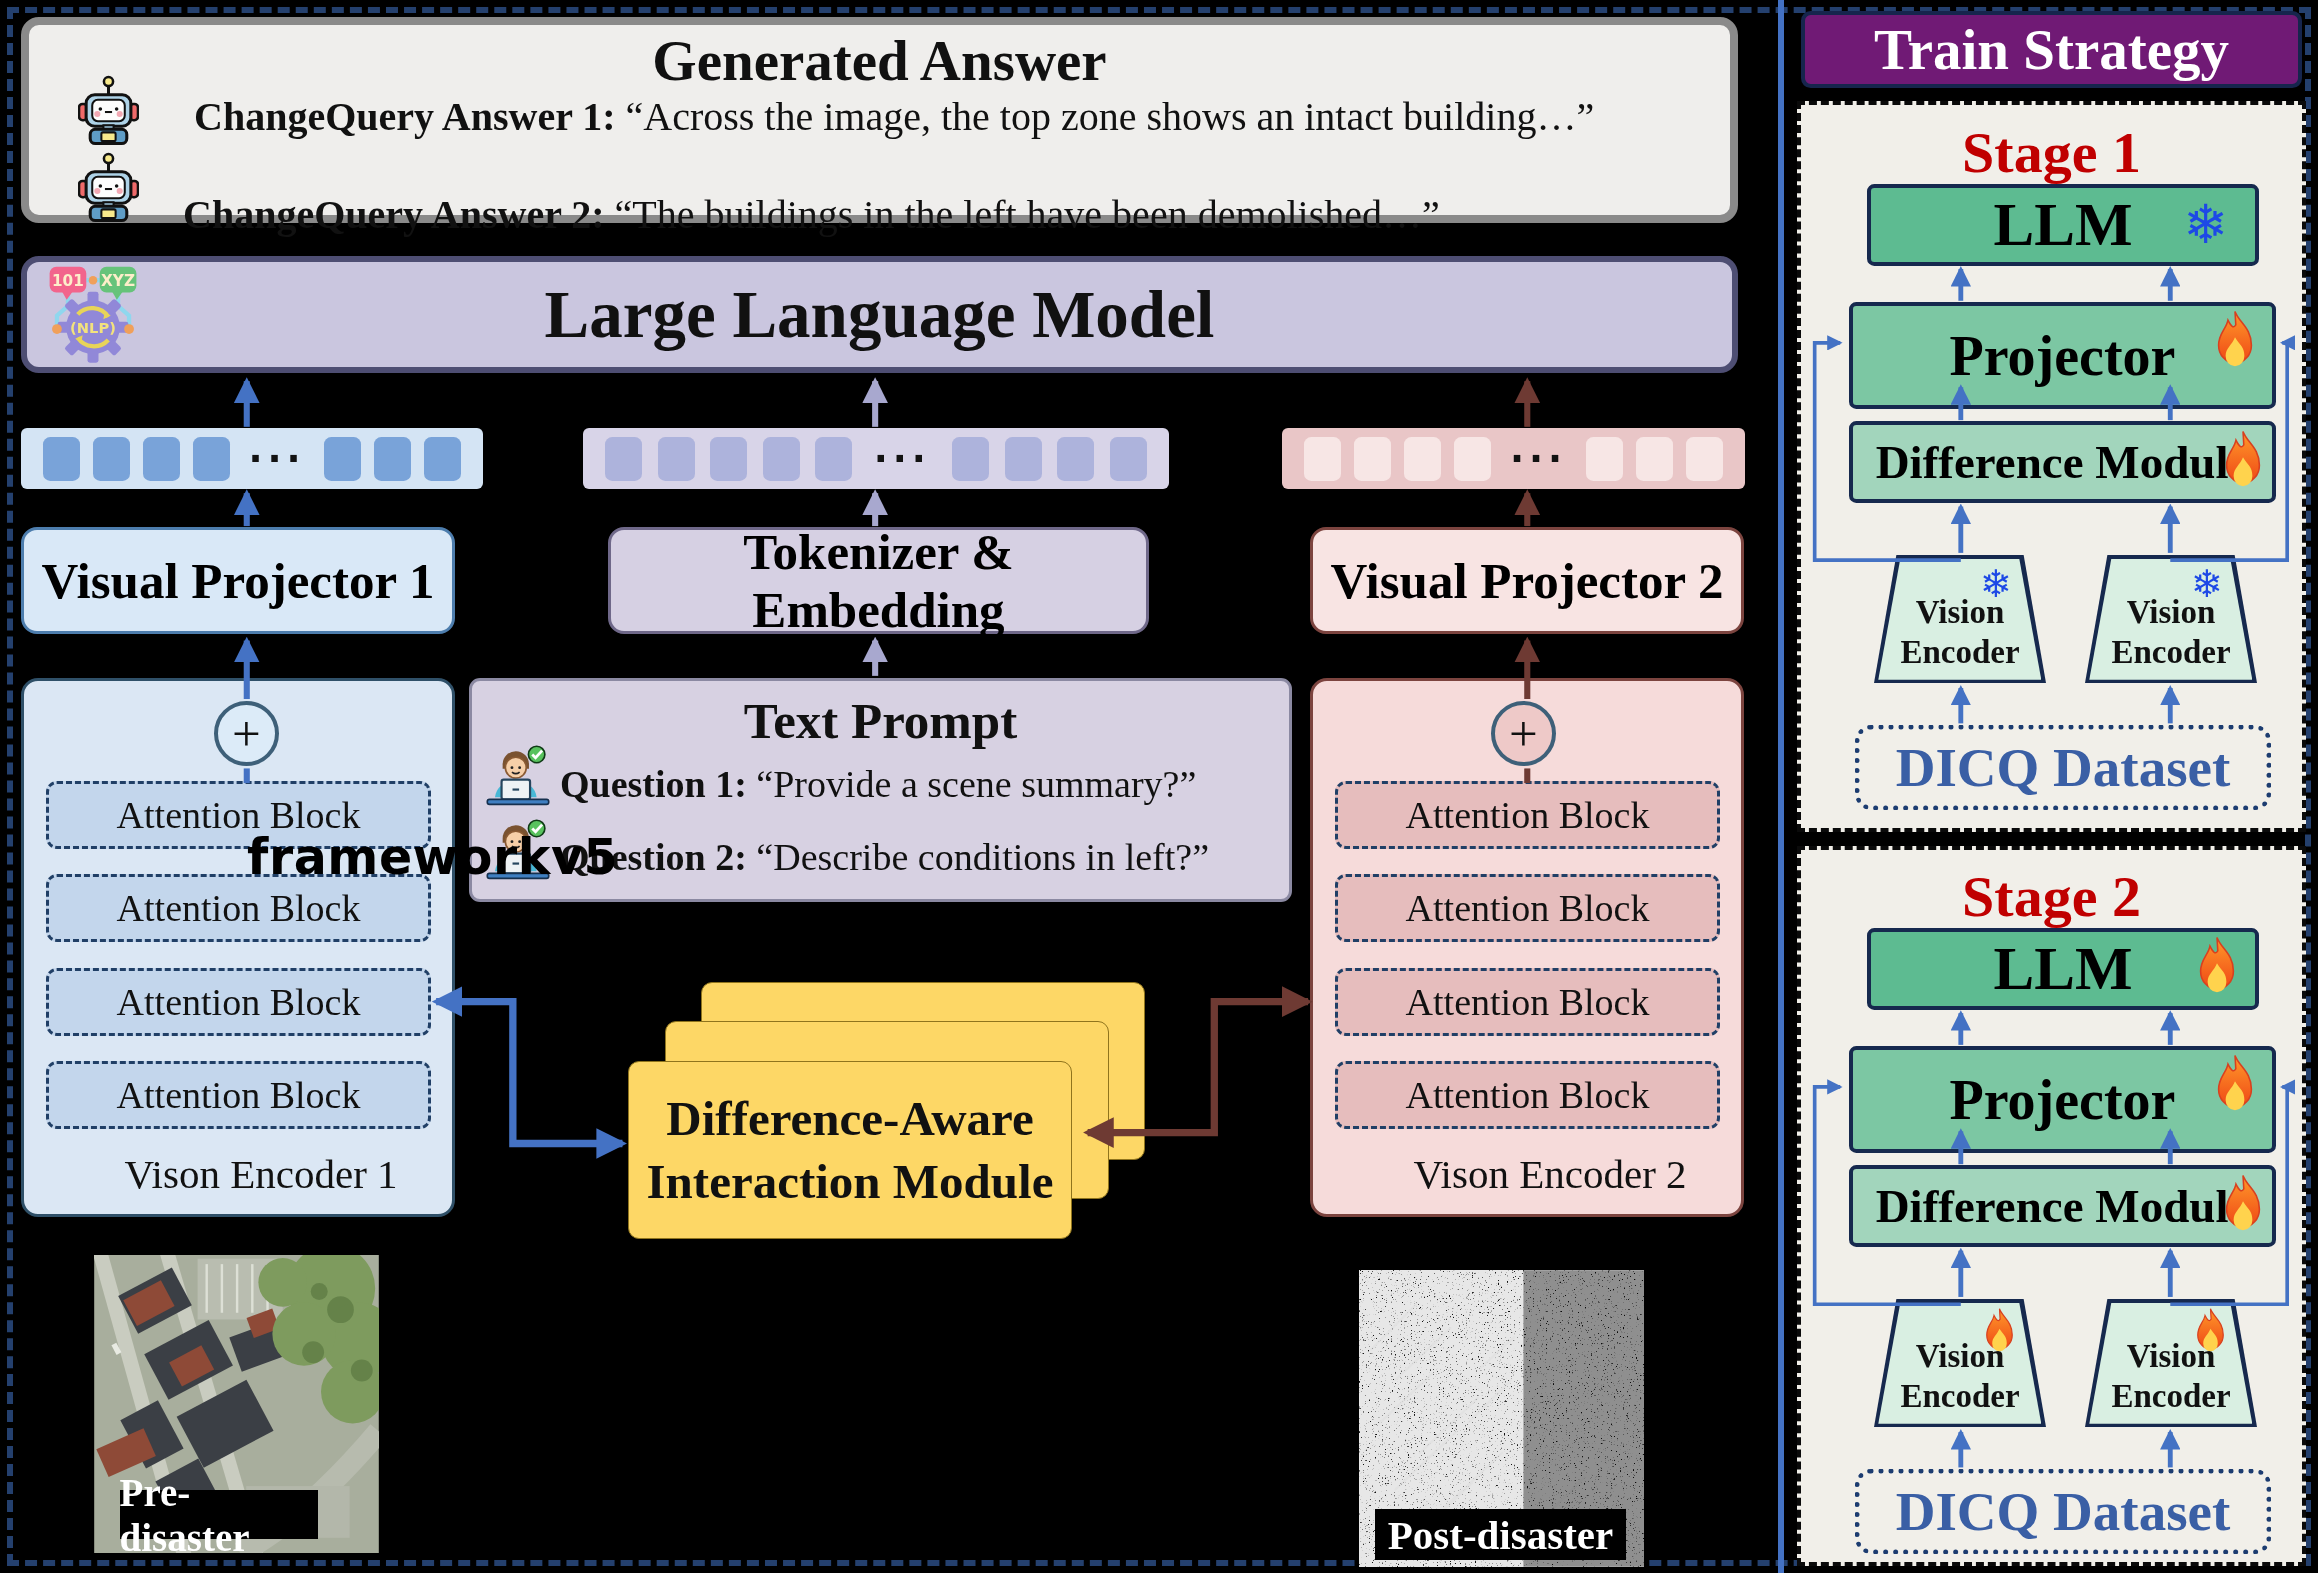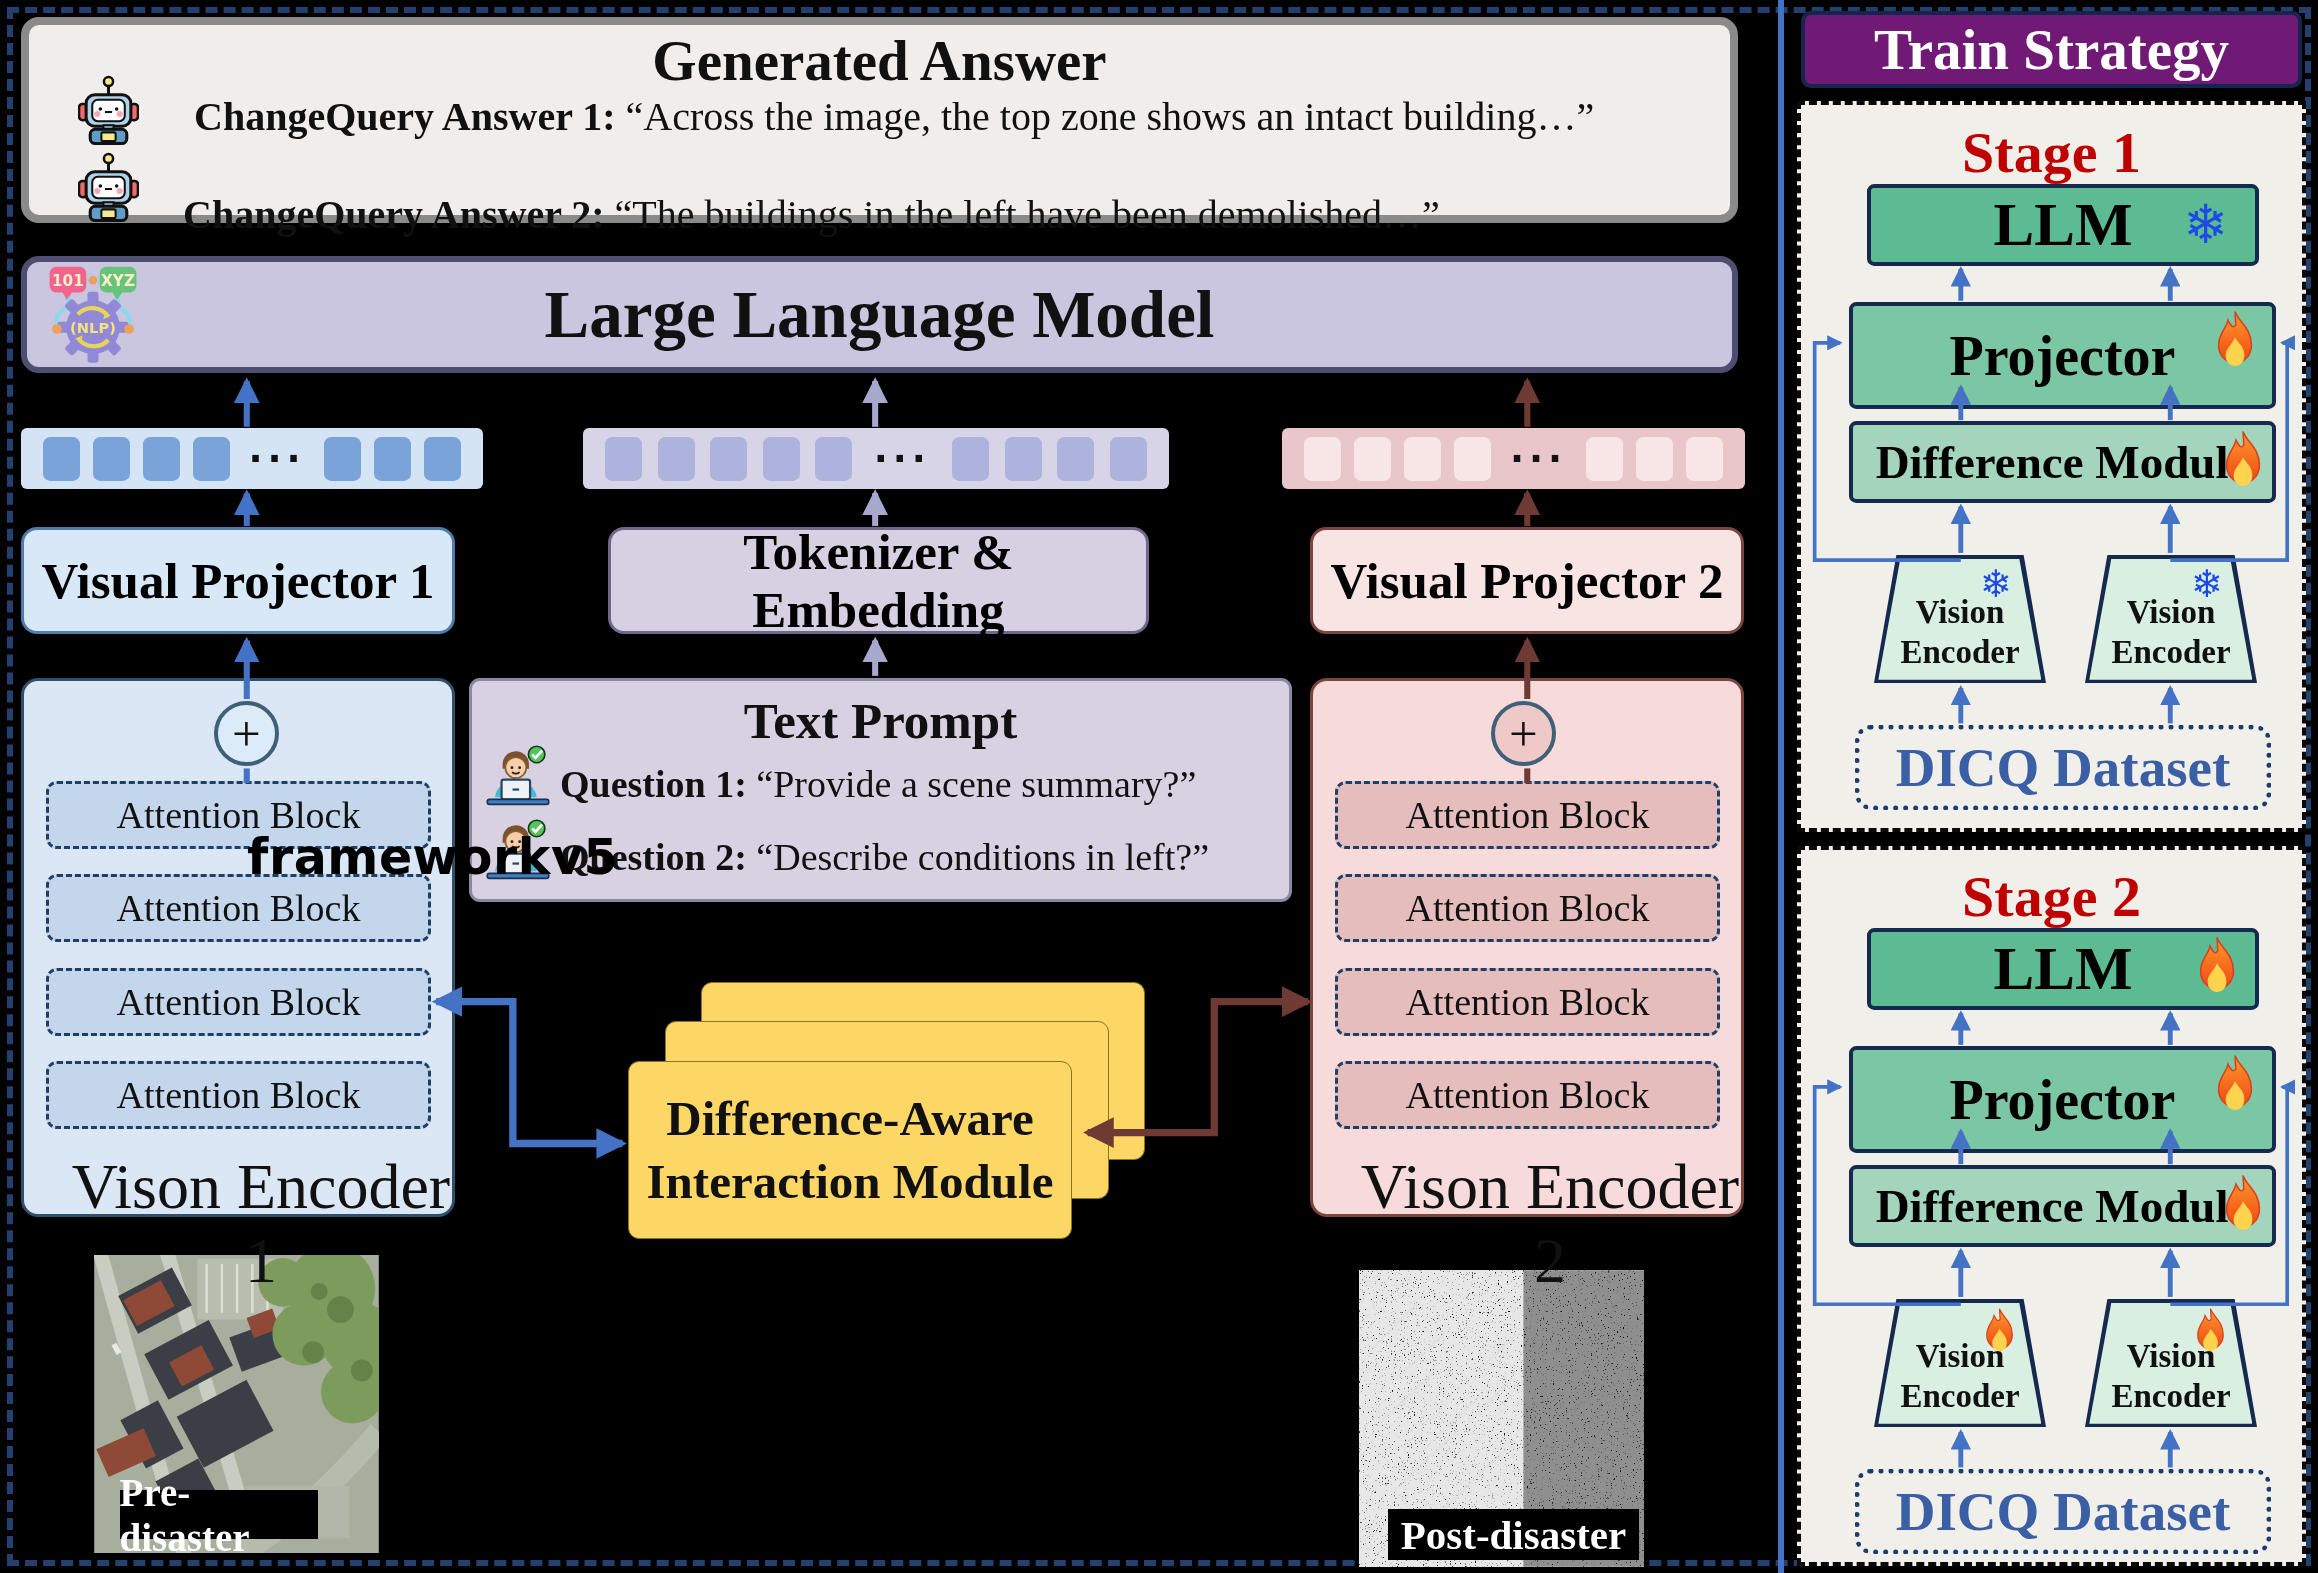--- a/index.html
+++ b/index.html
@@ -27,21 +27,21 @@
   
   .vp1{left:21px;top:527px;width:434px;height:107px;background:#d9e8f7;border:3.7px solid #4d7dad;border-radius:16px;font-size:51px;z-index:10;}
   .tokz{left:608px;top:527px;width:541px;height:107px;background:#d6d0e3;border:3.7px solid #6f6889;border-radius:16px;font-size:51px;z-index:10;}
   .vp2{left:1310px;top:527px;width:434px;height:107px;background:#f8e4e3;border:3.7px solid #7c443f;border-radius:16px;font-size:51px;z-index:10;}
   
   .enc1{left:21px;top:678px;width:434px;height:539px;background:#dbe7f4;border:3.7px solid #2f5068;border-radius:17px;z-index:9;}
   .enc2{left:1310px;top:678px;width:434px;height:539px;background:#f6dbda;border:3.7px solid #7c443f;border-radius:17px;z-index:9;}
   .attn{width:385px;height:68px;border:3px dashed #203f66;border-radius:11px;font-size:38px;color:#111;z-index:11;}
   .attn1{left:46px;background:#c3d6ec;}
   .attn2{left:1335px;background:#e6bdbd;}
-  .enc-label{width:434px;font-size:64px;color:#111;z-index:11;text-align:center;padding-left:46px;}
+  .enc-label{width:434px;font-size:41px;color:#111;z-index:11;text-align:center;padding-left:46px;}
   .plus{width:65px;height:65px;border:4.9px solid #3e6079;border-radius:50%;font-size:51px;line-height:56px;color:#111;z-index:12;}
   
   .prompt{left:469px;top:678px;width:823px;height:224px;background:#d7d1e2;border:3px solid #8b89a2;border-radius:11px;z-index:10;}
   .q-line{font-size:38px;color:#111;}
   
   .daim{width:444px;height:178px;background:#fdd766;border:1.8px solid #8f741d;border-radius:11px;z-index:10;}
   .daim-front{left:628px;top:1061px;z-index:12;}
   .daim-mid{left:665px;top:1021px;z-index:11;}
   .daim-back{left:701px;top:982px;z-index:10;}
   .daim-text{font-size:49px;line-height:63px;color:#111;}
@@ -357,21 +357,21 @@
         <line x1="100" y1="300" x2="195" y2="210"></line>
       <line x1="60" y1="360" x2="160" y2="265"></line>
         <line x1="140" y1="390" x2="235" y2="300"></line>
       <line x1="180" y1="250" x2="250" y2="180"></line>
         <line x1="200" y1="160" x2="255" y2="110"></line>
       <line x1="90" y1="440" x2="185" y2="350"></line>
         <line x1="290" y1="420" x2="370" y2="340"></line>
     </g>
     <rect x="270" y="0" width="198" height="487" fill="#000" opacity="0.38"></rect>
   </svg>
-  <div class="photo-label" style="left:29px;top:239px;width:251px;height:51px;font-size:41px;">
+  <div class="photo-label" style="left:16px;top:239px;width:251px;height:51px;font-size:41px;">
     <span>Post-disaster</span>
   </div>
 </div>
 
 <div class="abs sep"></div>
 <div class="abs ctr b train-header">
     <span>Train Strategy</span>
   </div>
 
 <div class="abs stage-bg" style="top:101px;height:731px;"></div>

